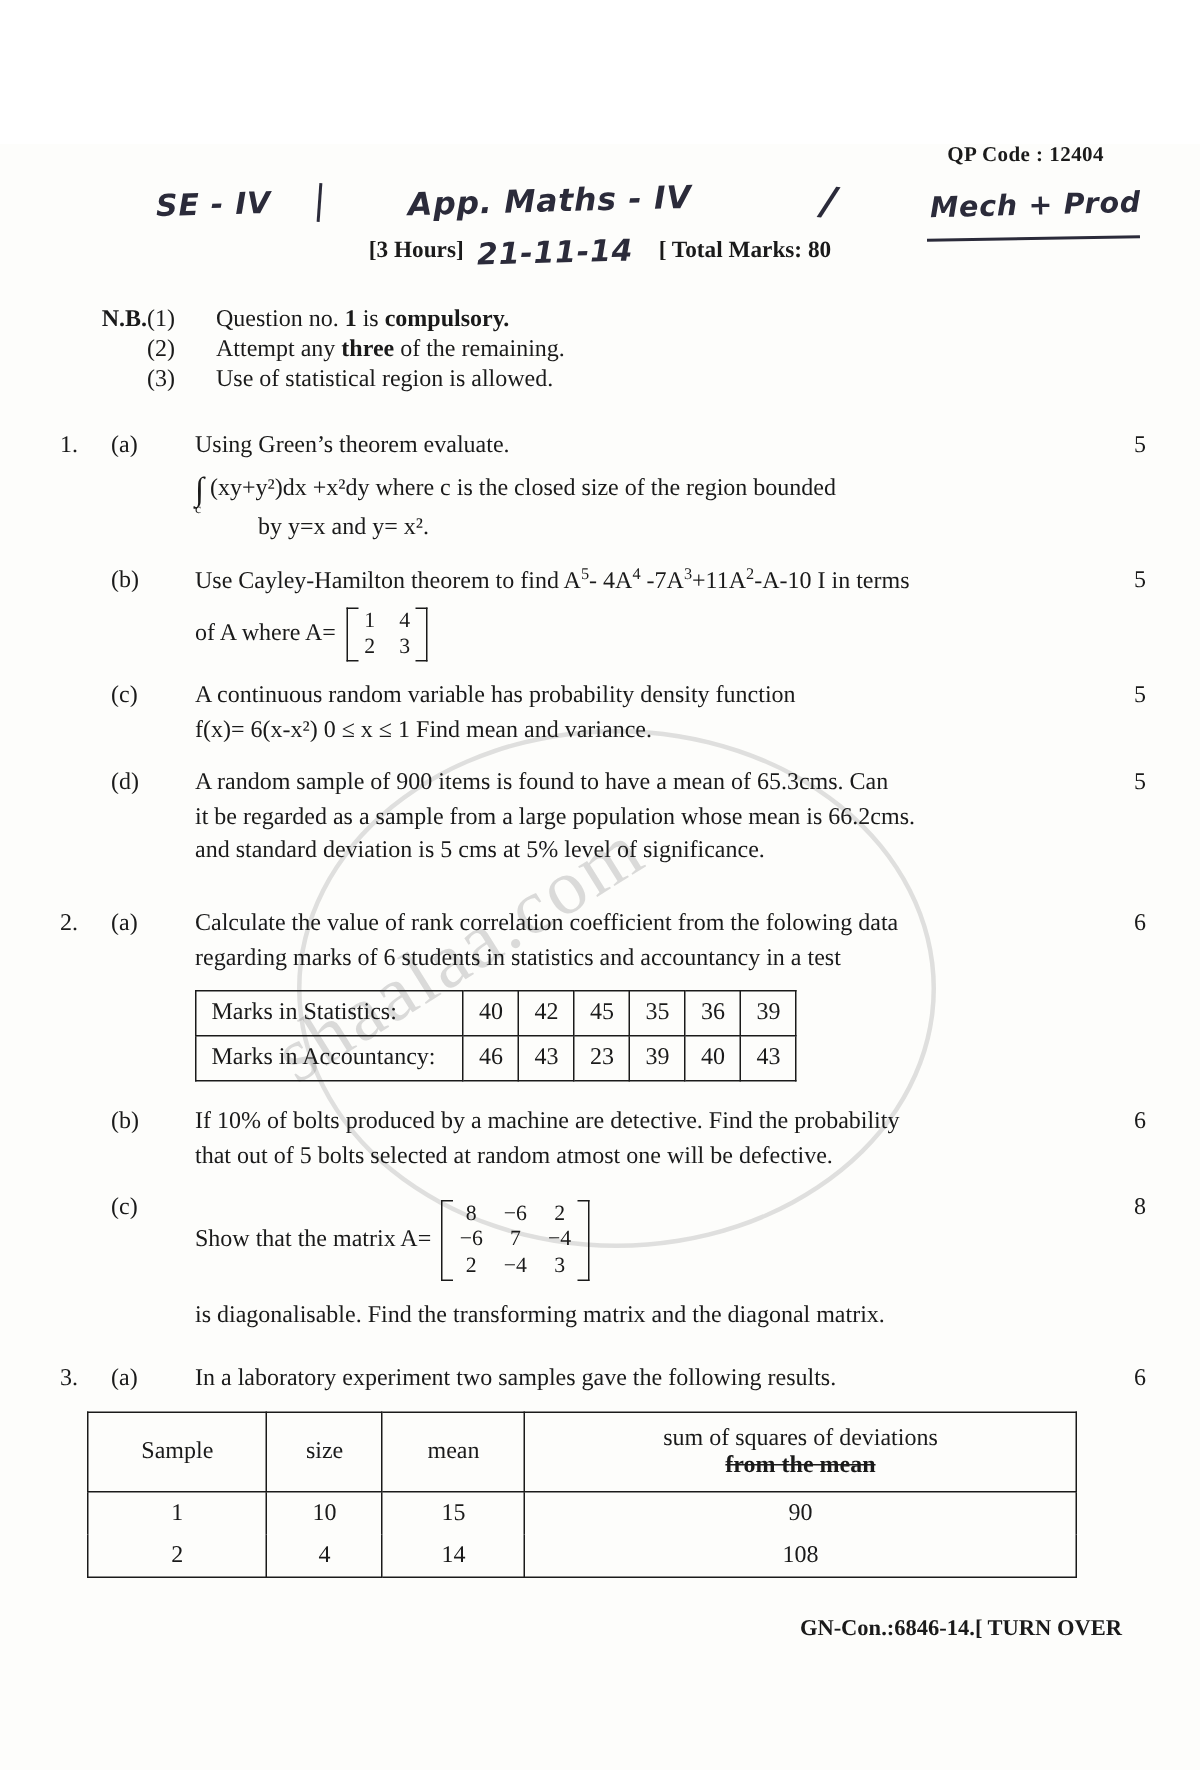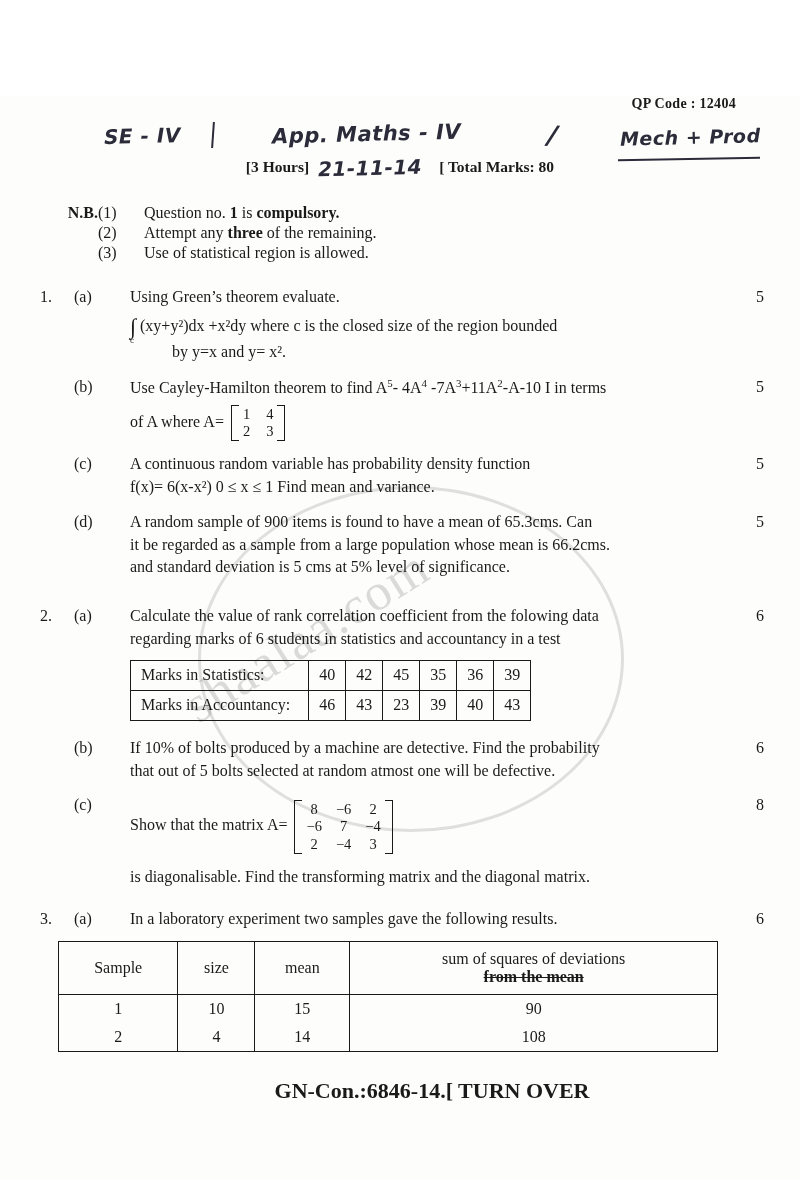--- a/index.html
+++ b/index.html
@@ -222,25 +222,25 @@
     border: 1.4px solid #1a1a1a;
     padding: 5px 8px;
     text-align: center;
   }
   table.sample td.hd { padding: 8px; }
   .strike { text-decoration: line-through; font-weight: bold; }
   .sample-body td { border-top: none; }
 
   .tail {
     display: flex;
-    justify-content: center;
+    justify-content: flex-end;
     align-items: flex-end;
     margin-top: 26px;
     font-weight: bold;
-    font-size: 22px;
+    font-size: 15px;
     padding: 0 16px 0 80px;
   }
   sup { font-size: 0.68em; vertical-align: super; }
 </style>
 </head>
 <body>
 
 <div class="page">
 
   <div class="handwriting">

